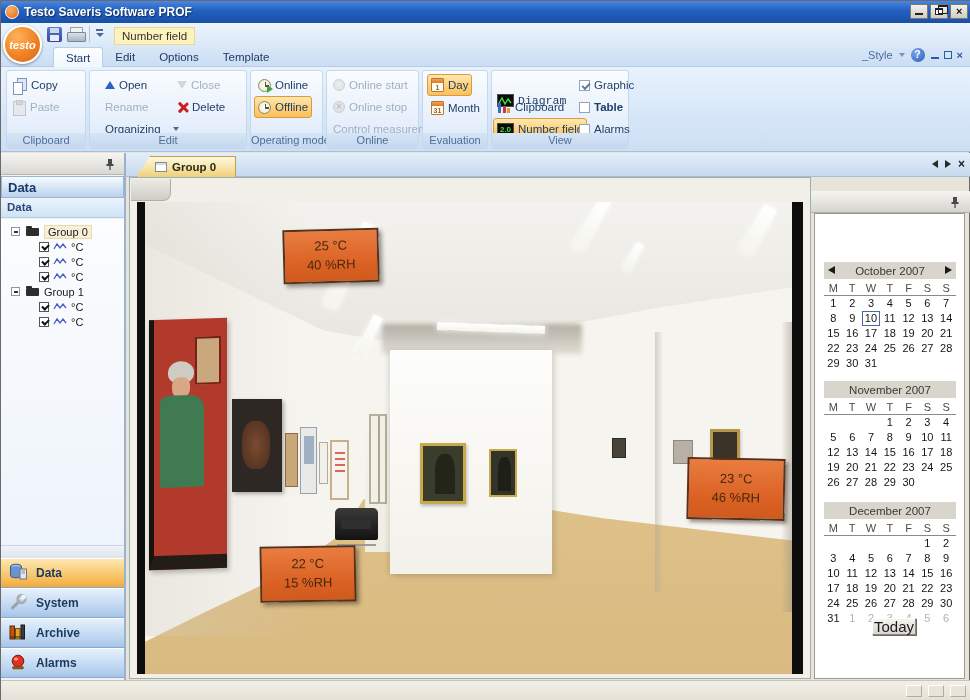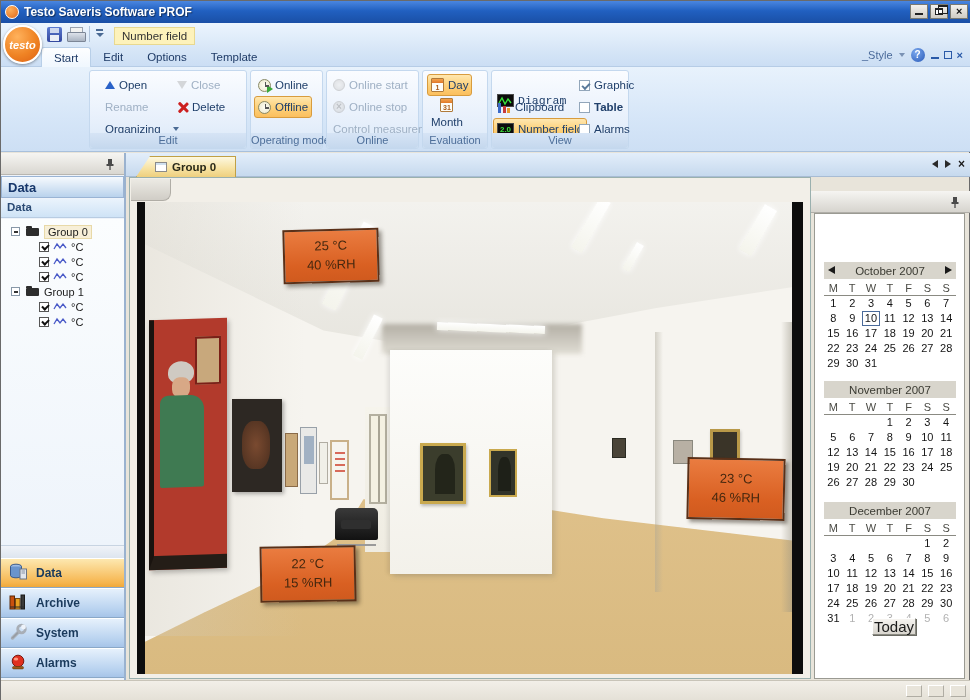--- a/index.html
+++ b/index.html
@@ -38,21 +38,21 @@
   .qat-sep { width:1px; height:16px; background:#b0c4dc; }
   .qat-dd { width:10px; height:12px; position:relative; }
   .qat-dd:before { content:""; position:absolute; left:1px; top:1px; width:7px; height:1.5px; background:#4a6a94; }
   .qat-dd:after { content:""; position:absolute; left:1px; top:5px; border-left:4px solid transparent; border-right:4px solid transparent; border-top:4px solid #4a6a94; }
   .tooltip { position:absolute; left:113px; top:26px; height:18px; padding:2px 7px; background:#fdf2bb;
     border:1px solid #e8d890; font-size:11.5px; color:#333; }
 
   .tabs { position:absolute; left:40px; top:46px; height:20px; display:flex; }
   .rtab { height:20px; line-height:20px; padding:0 12px; font-size:11.5px; color:#1e3a66; }
   .rtab.active { background:linear-gradient(#fdfeff,#f0f7fe); border:1px solid #b8cfe8; border-bottom:none;
-    border-radius:3px 3px 0 0; font-weight:bold? ; }
+    border-radius:3px 3px 0 0; font-weight:bold? ;margin-left:12px; }
   .head-right { position:absolute; right:6px; top:47px; display:flex; align-items:center; gap:6px; }
   .style-lbl { font-size:11px; color:#4a6a9a; }
   .dd-arrow { border-left:3.5px solid transparent; border-right:3.5px solid transparent; border-top:4px solid #7a92b4; }
   .ic-help { width:14px; height:14px; border-radius:50%; background:radial-gradient(circle at 35% 30%, #7aa8ee, #2a5ab8);
     color:#fff; font-size:10px; font-weight:bold; text-align:center; line-height:14px; }
   .ic-help:before { content:"?"; }
   .mdi { display:flex; gap:5px; align-items:center; }
   .mdi .m-min { width:8px; height:8px; position:relative; } .mdi .m-min:before { content:""; position:absolute; left:0; bottom:0; width:8px; height:2px; background:#2a5aa8; }
   .mdi .m-rst { width:8px; height:8px; border:1.5px solid #2a5aa8; position:relative; }
   .mdi .m-x { color:#2a5aa8; font-size:11px; font-weight:bold; line-height:10px; }
@@ -263,20 +263,31 @@
     <span class="ic-help"></span>
     <span class="mdi">
       <span class="m-min"></span>
       <span class="m-rst"></span>
       <span class="m-x">×</span>
     </span>
   </div>
 
   <div class="ribbon">
 
+    <div class="grp" style="left:5px; width:80px;">
+      <div class="rbtn" style="left:2px; top:4px;">
+        <span class="ico ic-copy"></span>
+        <span>Copy</span>
+        </div>
+      <div class="rbtn dis" style="left:2px; top:26px;">
+        <span class="ico ic-paste"></span>
+        <span>Paste</span>
+        </div>
+      <div class="grp-label">Clipboard</div>
+    </div>
 
     <div class="grp" style="left:88px; width:158px;">
       <div class="rbtn" style="left:12px; top:4px;">
         <span class="ico tri-up"></span>
         <span>Open</span>
         </div>
       <div class="rbtn dis" style="left:84px; top:4px;">
         <span class="ico tri-dn"></span>
         <span>Close</span>
         </div>
@@ -324,21 +335,21 @@
     </div>
 
     <div class="grp" style="left:421px; width:66px;">
       <div class="rbtn hl" style="left:4px; top:3px;">
         <span class="ico ic-cal">
             <i></i>
             <b>1</b>
           </span>
         <span>Day</span>
         </div>
-      <div class="rbtn" style="left:5px; top:27px;flex-direction:column;">
+      <div class="rbtn" style="left:5px; top:27px;">
         <span class="ico ic-cal">
             <i></i>
             <b>31</b>
           </span>
         <span>Month</span>
         </div>
       <div class="grp-label">Evaluation</div>
     </div>
 
     <div class="grp" style="left:490px; width:138px;">
@@ -456,35 +467,35 @@
               <ellipse cx="7" cy="3.5" rx="5.5" ry="2.3" fill="#9ebde6" stroke="#3a5a8a"></ellipse>
               <path d="M1.5 3.5v9c0 1.3 2.5 2.3 5.5 2.3s5.5-1 5.5-2.3v-9" fill="#6a94cc" stroke="#3a5a8a"></path>
               <rect x="11" y="6" width="6.5" height="10" fill="#e2e6ec" stroke="#6a7484"></rect>
               <line x1="12.5" y1="8" x2="16" y2="8" stroke="#8a94a4"></line>
               <line x1="12.5" y1="10" x2="16" y2="10" stroke="#8a94a4"></line>
             </svg></span>
           <span>Data</span>
         </div>
         <div class="navbtn">
           <span><svg width="19" height="18" viewBox="0 0 19 18">
+              <path d="M3.5 15 L10 8.5" stroke="#a8aeb6" stroke-width="3.4" stroke-linecap="round"></path>
+              <path d="M3.5 15 L10 8.5" stroke="#888e96" stroke-width="1" stroke-linecap="round"></path>
+              <circle cx="12.5" cy="6" r="3.8" fill="none" stroke="#a8aeb6" stroke-width="2.8"></circle>
+              <circle cx="14.5" cy="4" r="2.4" fill="#eef3fa" stroke="none"></circle>
+            </svg></span>
+          <span>System</span>
+        </div>
+        <div class="navbtn">
+          <span><svg width="19" height="18" viewBox="0 0 19 18">
               <rect x="1" y="3" width="4.5" height="13" fill="#c8500f" stroke="#5a2a0a"></rect>
               <rect x="6.5" y="5.5" width="4.5" height="10.5" fill="#e8a020" stroke="#7a4a10"></rect>
               <rect x="12" y="2" width="3.5" height="14" fill="#3a3a3a" stroke="#1a1a1a"></rect>
               <line x1="1" y1="14" x2="15.5" y2="14" stroke="#2a2a2a"></line>
             </svg></span>
           <span>Archive</span>
-        </div>
-        <div class="navbtn">
-          <span><svg width="19" height="18" viewBox="0 0 19 18">
-              <path d="M3.5 15 L10 8.5" stroke="#a8aeb6" stroke-width="3.4" stroke-linecap="round"></path>
-              <path d="M3.5 15 L10 8.5" stroke="#888e96" stroke-width="1" stroke-linecap="round"></path>
-              <circle cx="12.5" cy="6" r="3.8" fill="none" stroke="#a8aeb6" stroke-width="2.8"></circle>
-              <circle cx="14.5" cy="4" r="2.4" fill="#eef3fa" stroke="none"></circle>
-            </svg></span>
-          <span>System</span>
         </div>
         <div class="navbtn">
           <span><svg width="19" height="18" viewBox="0 0 19 18">
               <circle cx="9" cy="8" r="5.8" fill="#e03020" stroke="#7a1a10"></circle>
               <ellipse cx="7" cy="6" rx="2.2" ry="1.5" fill="#ff9a80"></ellipse>
               <rect x="3.5" y="13.5" width="11" height="2.4" rx="1.2" fill="#9a5a1a" stroke="#6a3a0a" stroke-width="0.6"></rect>
             </svg></span>
           <span>Alarms</span>
         </div>
       </div>

